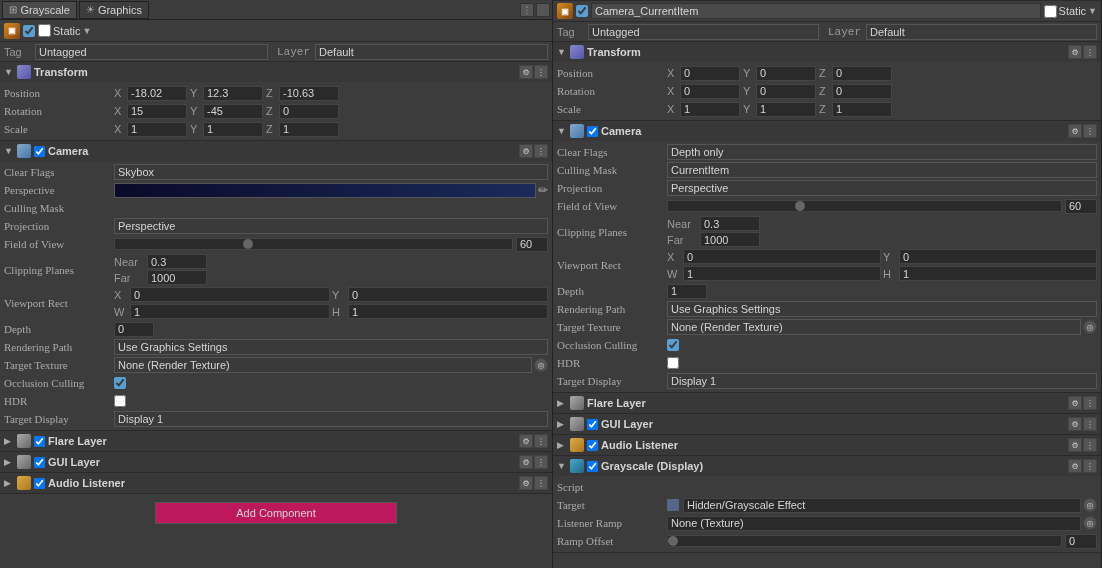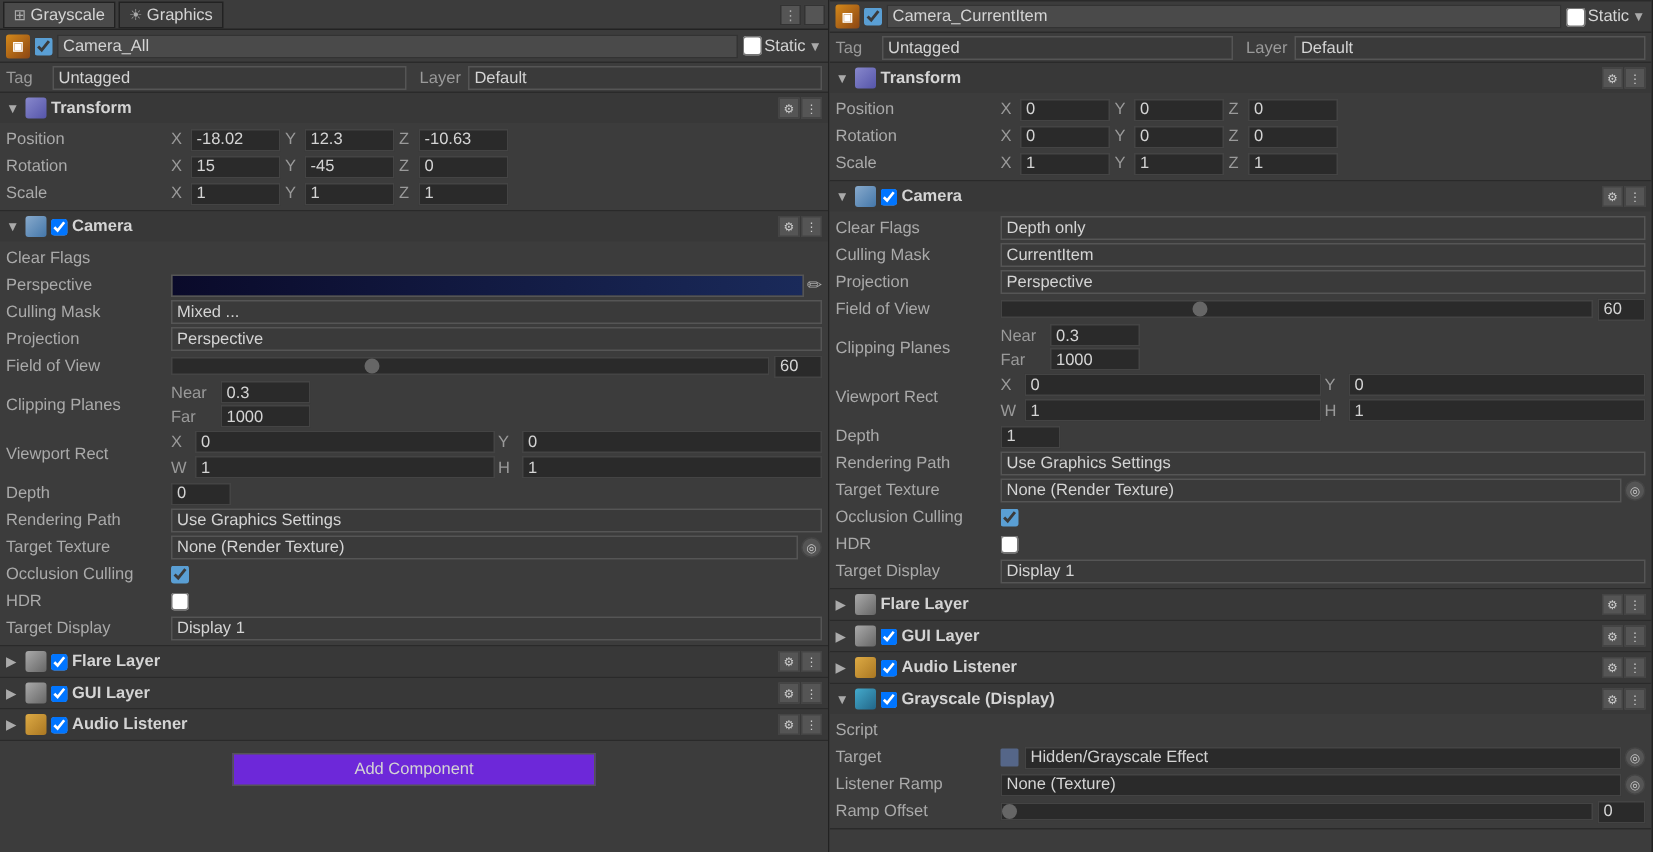--- a/index.html
+++ b/index.html
@@ -21,21 +21,21 @@
     
     .object-row { display: flex; align-items: center; padding: 2px 4px; background: #3c3c3c; border-bottom: 1px solid #2a2a2a; height: 22px; gap: 3px; }
     .obj-checkbox { width: 12px; height: 12px; accent-color: #5a9fd4; }
     .obj-name { flex: 1; background: #4a4a4a; border: 1px solid #333; padding: 1px 3px; color: #d4d4d4; height: 16px; }
     .static-check { display: flex; align-items: center; gap: 2px; }
 
     
     .tag-layer-row { display: flex; align-items: center; padding: 2px 4px; background: #3c3c3c; border-bottom: 1px solid #2a2a2a; height: 20px; gap: 3px; }
     .tag-label { color: #9a9a9a; width: 28px; }
     .tag-dropdown { background: #3a3a3a; border: 1px solid #555; color: #d4d4d4; padding: 0 3px; height: 16px; flex: 1; }
-    .layer-label { color: #9a9a9a; margin-left: 4px; }
+    .layer-label { color: #9a9a9a; margin-left: 4px; font-family: Liberation Mono, monospace; }
     .layer-dropdown { background: #3a3a3a; border: 1px solid #555; color: #d4d4d4; padding: 0 3px; height: 16px; flex: 1; }
 
     
     .section { border-bottom: 1px solid #2a2a2a; }
     .section-header { display: flex; align-items: center; padding: 2px 4px; background: #383838; height: 20px; gap: 3px; cursor: pointer; }
     .section-arrow { color: #aaa; font-size: 9px; width: 10px; }
     .section-icon { width: 14px; height: 14px; }
     .section-checkbox { width: 11px; height: 11px; }
     .section-title { font-weight: bold; flex: 1; }
     .section-btns { display: flex; gap: 1px; }
@@ -45,21 +45,21 @@
     .icon-transform { background: linear-gradient(135deg, #8888cc, #5555aa); border-radius: 2px; }
     .icon-camera { background: linear-gradient(135deg, #88aacc, #4477aa); border-radius: 2px; }
     .icon-flare { background: linear-gradient(135deg, #aaaaaa, #666666); border-radius: 2px; }
     .icon-gui { background: linear-gradient(135deg, #aaaaaa, #666666); border-radius: 2px; }
     .icon-audio { background: linear-gradient(135deg, #ddaa44, #aa7722); border-radius: 2px; }
     .icon-script { background: linear-gradient(135deg, #44aacc, #226688); border-radius: 2px; }
 
     
     .props { padding: 2px 4px; }
     .prop-row { display: flex; align-items: center; min-height: 18px; padding: 1px 0; }
-    .prop-label { color: #aaaaaa; width: 110px; min-width: 110px; padding-right: 4px; }
+    .prop-label { color: #aaaaaa; width: 110px; min-width: 110px; padding-right: 4px; font-family: Liberation Serif, serif; }
     .prop-value { flex: 1; display: flex; align-items: center; gap: 2px; }
     .prop-input { background: #2a2a2a; border: 1px solid #444; color: #d4d4d4; padding: 0 3px; height: 15px; font-size: 11px; }
     .prop-input-sm { width: 60px; }
     .xyz-group { display: flex; align-items: center; gap: 3px; flex: 1; }
     .xyz-label { color: #9a9a9a; width: 10px; }
     .prop-dropdown { background: #3a3a3a; border: 1px solid #555; color: #d4d4d4; padding: 0 3px; height: 16px; width: 100%; font-size: 11px; }
     .color-rect { width: 100%; height: 15px; background: linear-gradient(to right, #0a0a2a, #1a2a5a); border: 1px solid #555; cursor: pointer; }
     .color-row { flex: 1; display: flex; align-items: center; gap: 2px; }
     .color-picker-icon { font-size: 12px; cursor: pointer; color: #aaa; }
     
@@ -77,21 +77,21 @@
     
     .clip-col { display: flex; flex-direction: column; gap: 1px; flex: 1; }
     .clip-row { display: flex; align-items: center; gap: 3px; }
     .clip-label { color: #9a9a9a; width: 30px; }
 
     
     .prop-check { width: 12px; height: 12px; accent-color: #5a9fd4; }
 
     
     .add-component-area { padding: 8px; display: flex; justify-content: center; }
-    .add-component-btn { background: #6d28d9; border: 1px solid #555; color: #d4d4d4; padding: 4px 80px; cursor: pointer; font-size: 11px; }
+    .add-component-btn { background: #be185d; border: 1px solid #555; color: #d4d4d4; padding: 4px 80px; cursor: pointer; font-size: 11px; }
 
     
     .panel-content { flex: 1; overflow-y: auto; overflow-x: hidden; }
     .panel-content::-webkit-scrollbar { width: 8px; }
     .panel-content::-webkit-scrollbar-track { background: #333; }
     .panel-content::-webkit-scrollbar-thumb { background: #555; }
 
     
     .unity-cube { width: 16px; height: 16px; background: linear-gradient(135deg, #d4891a, #8b4513); border-radius: 2px; display: flex; align-items: center; justify-content: center; font-size: 8px; color: white; font-weight: bold; }
 
@@ -122,21 +122,20 @@
     <div class="tab-spacer"></div>
     <div class="tab-controls">
       <div class="icon-btn">⋮</div>
       <div class="lock-icon"></div>
     </div>
   </div>
 
   <div class="object-row">
     <div class="unity-cube">▣</div>
     <input type="checkbox" class="obj-checkbox" checked="" style="">
-    <input type="text" class="obj-name" value="Camera_All" style="">
     <div class="static-check">
       <input type="checkbox" style="">
       <span>Static</span>
       <span style="cursor:pointer; color:#aaa; font-size:9px;">▼</span>
     </div>
   </div>
 
   <div class="tag-layer-row">
     <span class="tag-label">Tag</span>
     <select class="tag-dropdown">
@@ -204,35 +203,35 @@
         <input type="checkbox" class="section-checkbox" checked="" style="">
         <span class="section-title">Camera</span>
         <div class="section-btns">
           <div class="sect-btn">⚙</div>
           <div class="sect-btn">⋮</div>
         </div>
       </div>
       <div class="props">
         <div class="prop-row">
           <span class="prop-label">Clear Flags</span>
+          <div class="prop-value">
+            <select class="prop-dropdown">
+              <option>Skybox</option>
+            </select>
+          </div>
         </div>
         <div class="prop-row">
           <span class="prop-label">Perspective</span>
           <div class="color-row">
             <div class="color-rect"></div>
             <span class="color-picker-icon">✏</span>
           </div>
         </div>
         <div class="prop-row">
           <span class="prop-label">Culling Mask</span>
-          <div class="prop-value">
-            <select class="prop-dropdown">
-              <option>Mixed ...</option>
-            </select>
-          </div>
         </div>
         <div class="prop-row">
           <span class="prop-label">Projection</span>
           <div class="prop-value">
             <select class="prop-dropdown">
               <option>Perspective</option>
             </select>
           </div>
         </div>
         <div class="prop-row">

